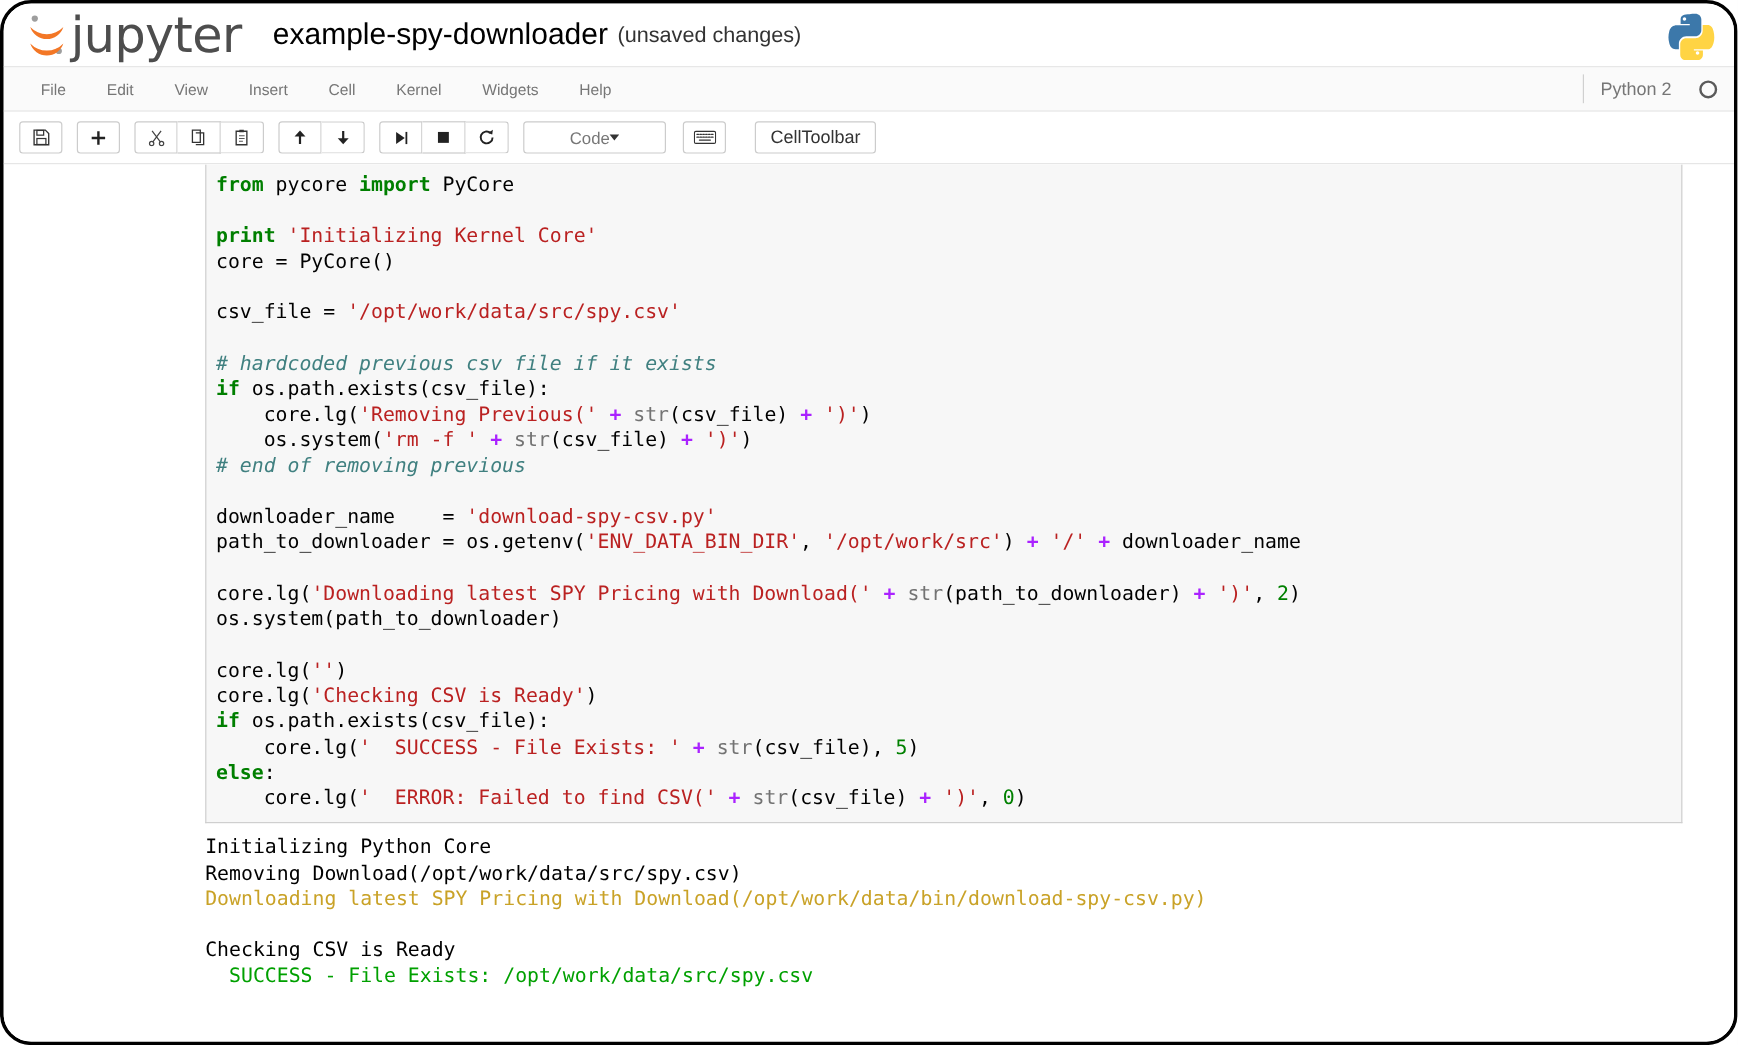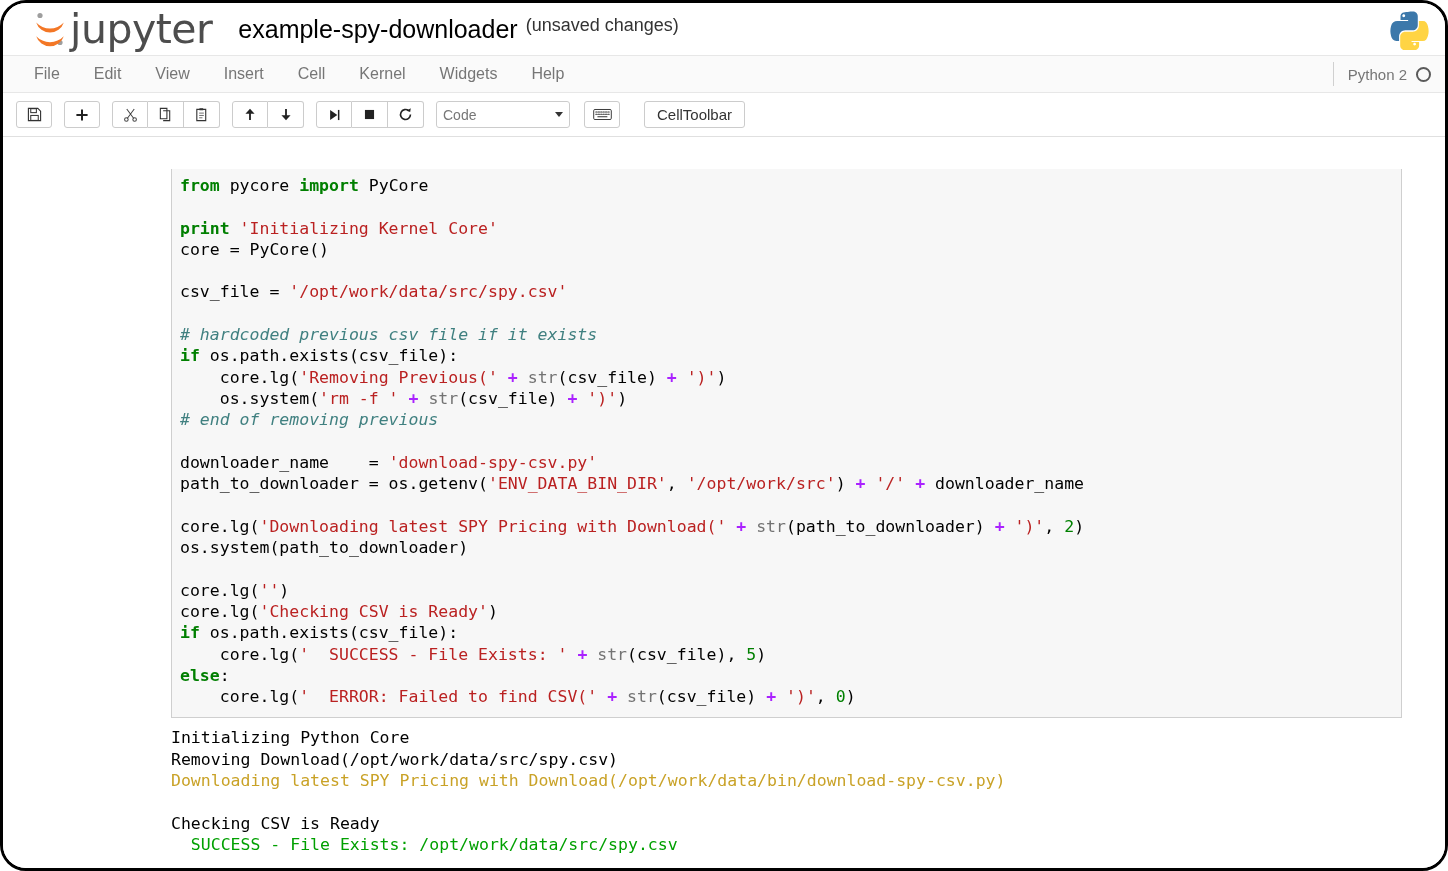--- a/index.html
+++ b/index.html
@@ -20,41 +20,41 @@
     overflow: hidden;
   }
 
   
   #header {
     position: relative;
     height: 52px;
     background: #ffffff;
     display: flex;
     align-items: center;
-    padding-left: 30px;
+    padding-left: 19px;
   }
   #logo-wrap {
     display: flex;
     align-items: center;
     gap: 2px;
     height: 48px;
   }
   #logo-mark { width: 34px; height: 40px; display: block; }
   #logo-word {
     font-family: "DejaVu Sans", sans-serif;
     font-size: 41px;
     font-weight: 400;
     color: #4d4d4d;
     letter-spacing: -0.5px;
     line-height: 40px;
     margin-left: 1px;
   }
   #nb-title-group {
     display: flex;
-    align-items: flex-start;
+    align-items: center;
     margin-left: 26px;
   }
   #nb-name {
     font-size: 25px;
     color: #000000;
     font-family: "Liberation Sans", sans-serif;
   }
   #nb-status {
     font-size: 18px;
     color: #333333;
@@ -72,33 +72,33 @@
     height: 38px;
     background: #fafafa;
     border-top: 1px solid #e7e7e7;
     border-bottom: 1px solid #e7e7e7;
     display: flex;
     align-items: center;
     padding-left: 14px;
     position: relative;
   }
   .menu-item {
-    font-size: 16px;
+    font-size: 13px;
     color: #767676;
     padding: 6px 17px;
     cursor: pointer;
     white-space: nowrap;
     text-align: center;
   }
   #kernel-indicator {
     position: absolute;
     right: 14px;
     display: flex;
     align-items: center;
-    gap: 9px;
+    gap: 23px;
     padding-left: 14px;
     border-left: 1px solid #d0d0d0;
     height: 24px;
   }
   #kernel-name { font-size: 15px; color: #767676; }
   #kernel-circle {
     width: 15px; height: 15px;
     border: 2px solid #5a5a5a;
     border-radius: 50%;
     background: transparent;
@@ -126,30 +126,30 @@
     color: #333333;
     font-size: 14px;
   }
   .btn-group .tb-btn + .tb-btn { border-left: none; }
   .btn-group .tb-btn:first-child { border-radius: 3px 0 0 3px; }
   .btn-group .tb-btn:last-child { border-radius: 0 3px 3px 0; }
   .btn-group .tb-btn:only-child { border-radius: 3px; }
   .tb-btn svg { display: block; }
 
   #celltype-select {
-    width: 134px; height: 27px;
+    width: 119px; height: 27px;
     border: 1px solid #cccccc;
     border-radius: 3px;
     background: #ffffff;
     font-size: 14px;
     color: #777777;
-    padding: 0 6px;
-    display: flex;
-    align-items: center;
-    justify-content: space-between;
+    padding: 0 24px;
+    display: flex;
+    align-items: center;
+    justify-content: center;
     cursor: pointer;
     margin-right: 14px;
     font-family: "Liberation Sans", sans-serif;
   }
   #celltype-caret {
     width: 0; height: 0;
     border-left: 4px solid transparent;
     border-right: 4px solid transparent;
     border-top: 5px solid #333;
   }
@@ -176,21 +176,20 @@
     padding-left: 0px;
   }
   #cell {
     position: relative;
     margin-left: 93px;
     margin-right: 43px;
   }
   #input-area {
     display: flex;
     align-items: flex-start;
-    margin-top: 32px;
   }
   #prompt {
     width: 75px;
     flex: 0 0 75px;
     text-align: right;
     padding-right: 9px;
     font-family: "DejaVu Sans Mono", monospace;
     font-size: 16px;
     color: #303f9f;
     line-height: 21.3px;

